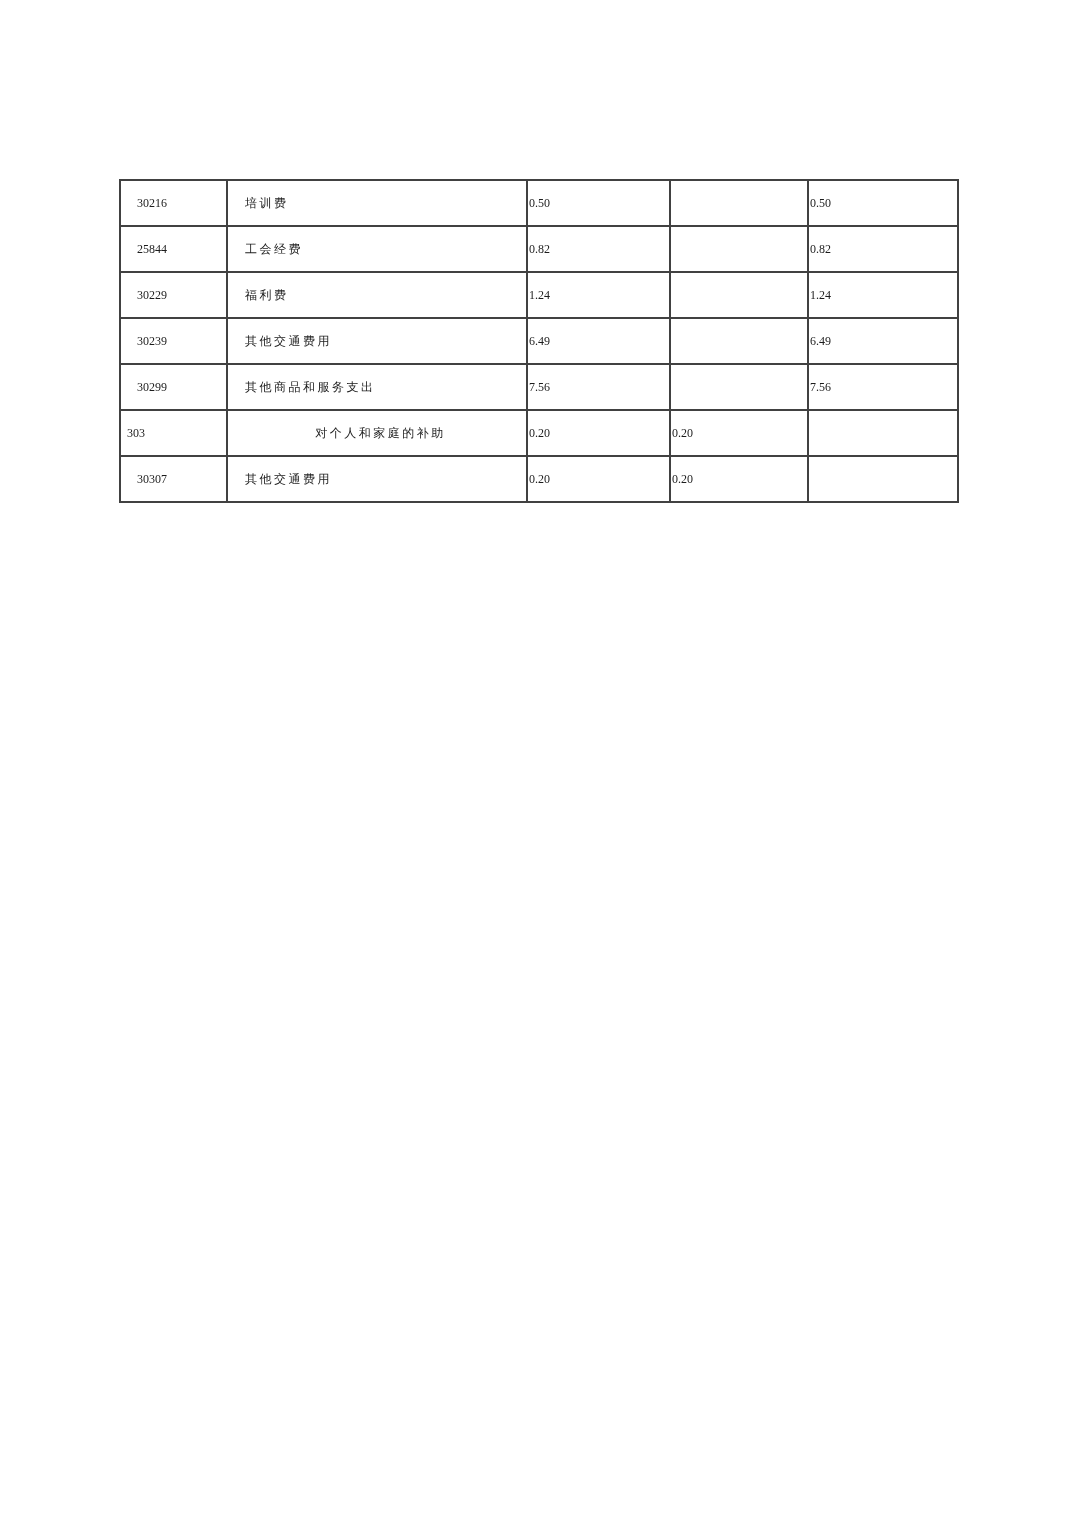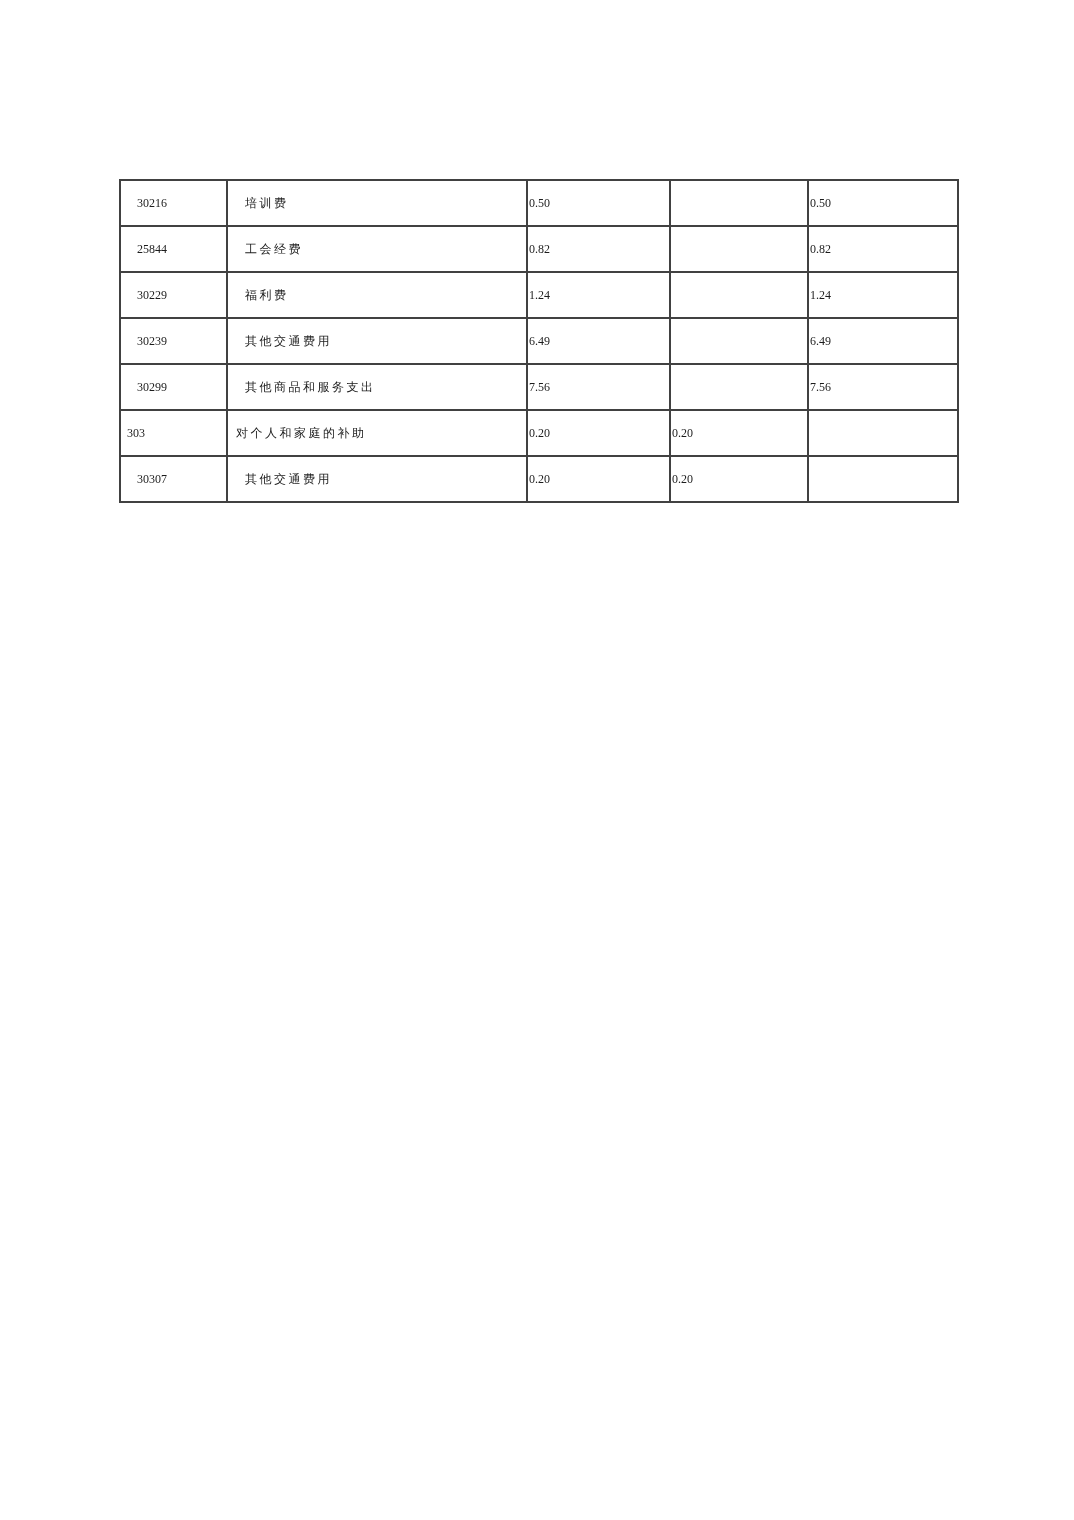--- a/index.html
+++ b/index.html
@@ -54,21 +54,21 @@
   td.num {
     text-align: left;
     padding-right: 9px;
     letter-spacing: 0;
   }
   
   tr.indent-2 td.code { padding-left: 16px; }
   tr.indent-2 td.item { padding-left: 17px; }
   
   tr.indent-1 td.code { padding-left: 6px; }
-  tr.indent-1 td.item { padding-left: 8px; }
+  tr.indent-1 td.item { padding-left: 8px; text-align: center; }
 </style>
 </head>
 <body>
 
 <div class="page">
   <table class="budget">
     <colgroup>
       <col style="width:107px">
       <col style="width:300px">
       <col style="width:143px">

